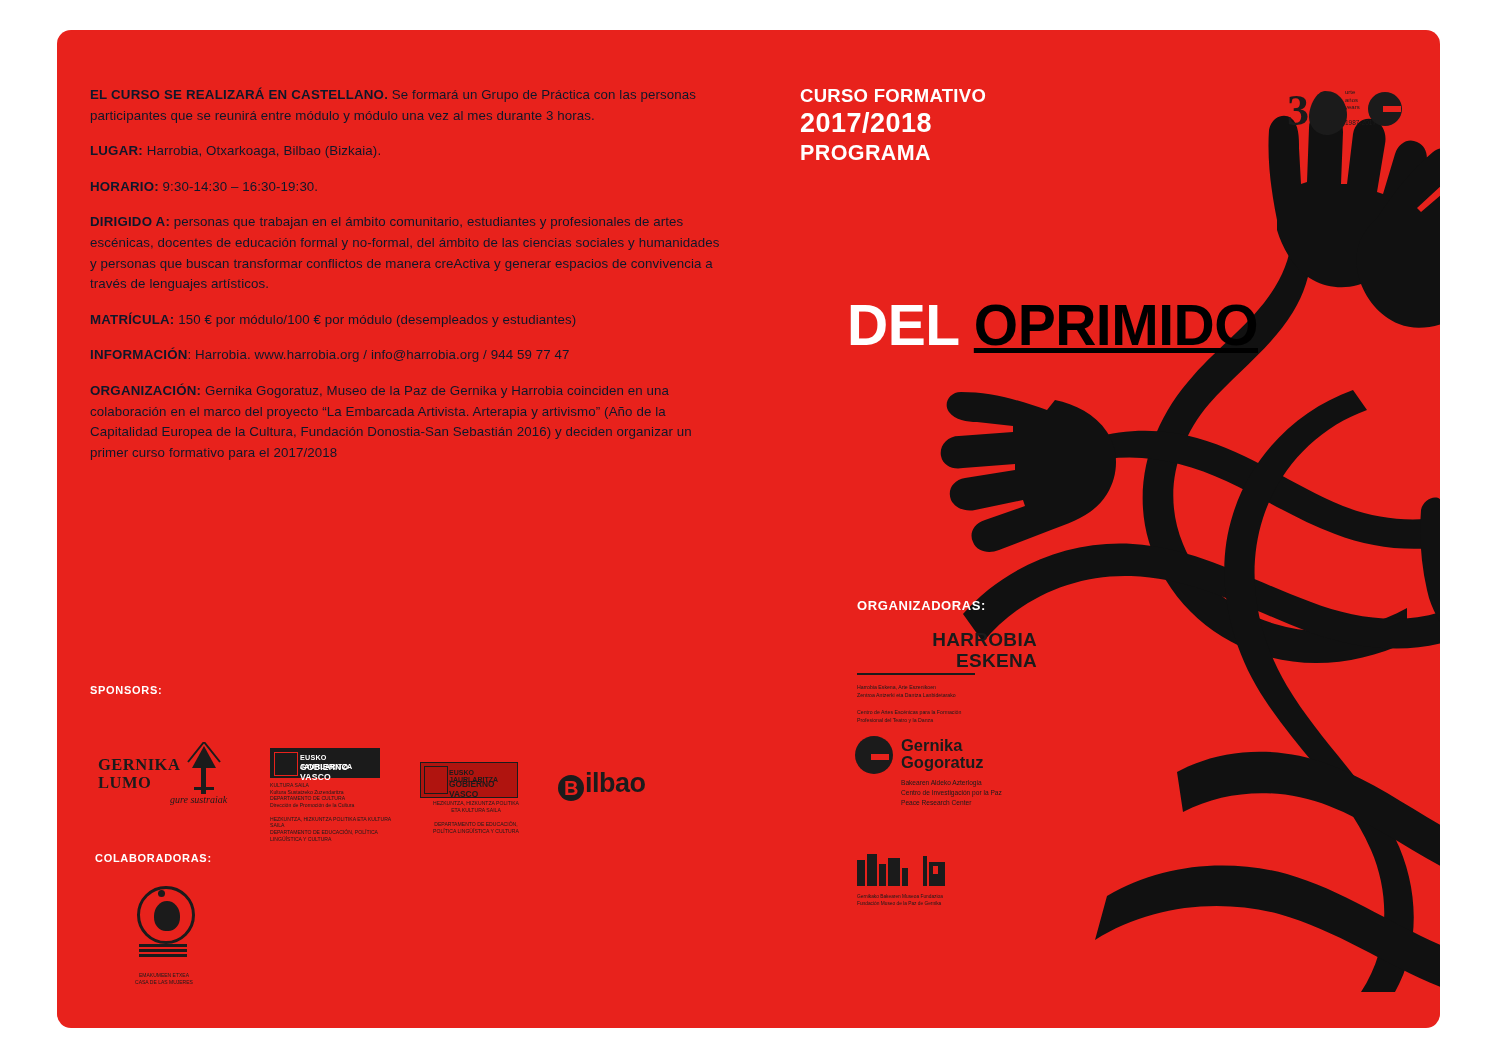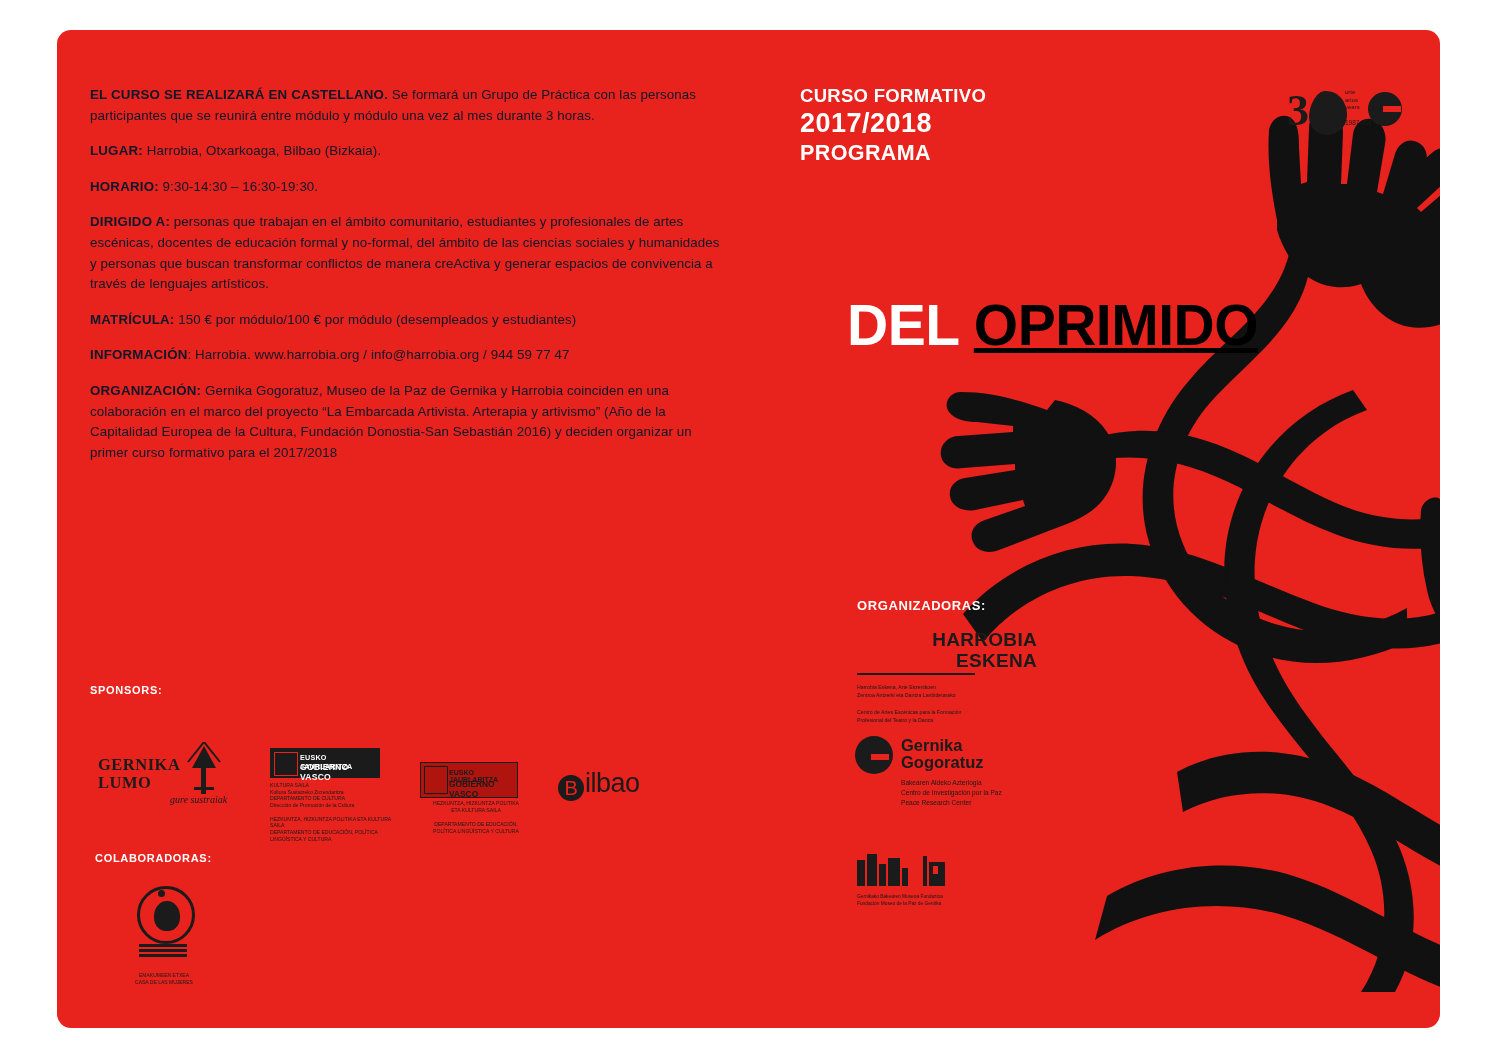--- a/index.html
+++ b/index.html
@@ -119,21 +119,21 @@
     font-size: 8.4px; font-weight: bold;
   }
   .ej2-below {
     position: absolute; left: 326px; top: 80px; width: 120px;
     color: #1b1b1b; font-size: 5.1px; line-height: 1.35; text-align: center;
   }
 
   
   .bilbao {
     position: absolute; left: 468px; top: 48px;
-    color: #1b1b1b; font-size: 27px; font-weight: normal; letter-spacing: -0.5px;
+    color: #1b1b1b; font-size: 27px; font-weight: bold; letter-spacing: -0.5px;
   }
   .bilbao .dot {
     display: inline-block; width: 26px; height: 26px; border-radius: 50%;
     background: #1b1b1b; color: #e8221c; text-align: center;
     line-height: 26px; font-size: 20px; margin-right: 1px;
     vertical-align: -3px;
   }
 
   
   .colab-logo { position: absolute; left: 72px; top: 856px; width: 80px; height: 110px; }

